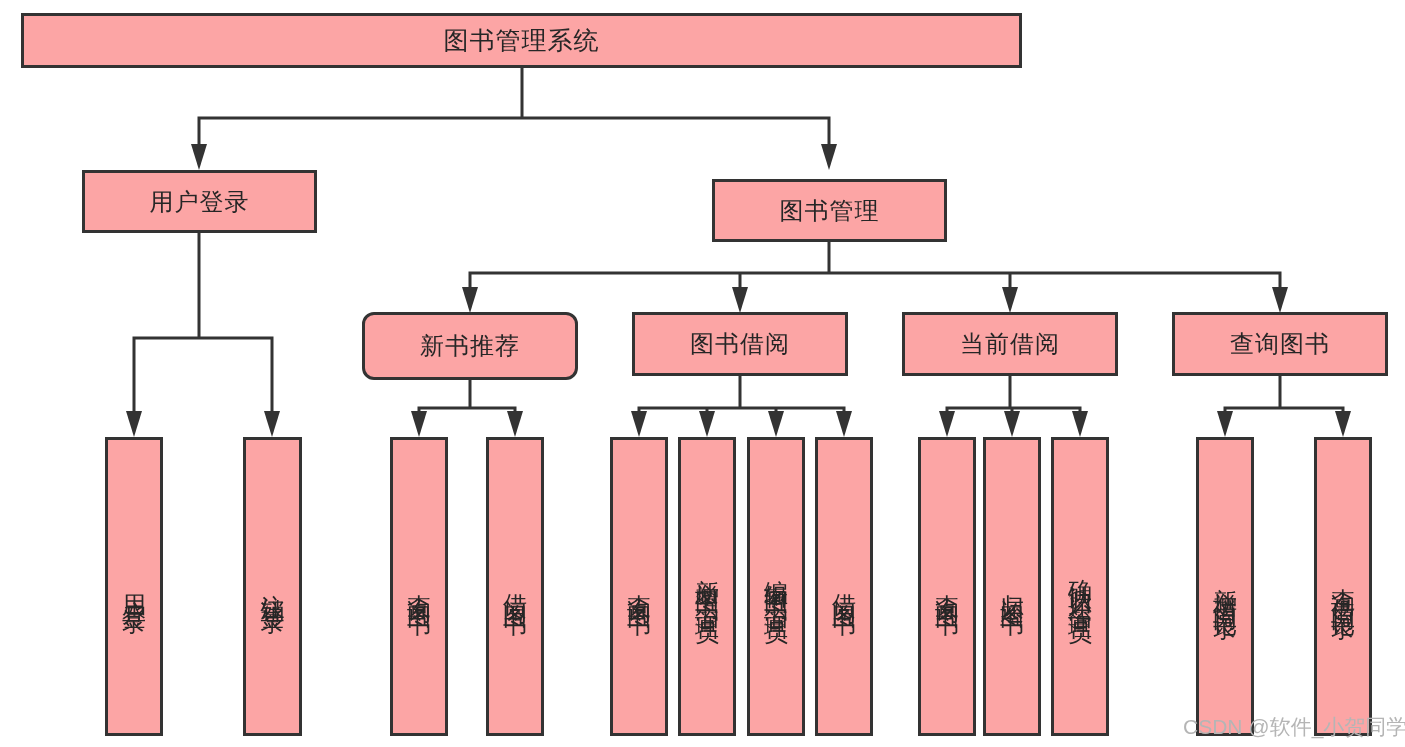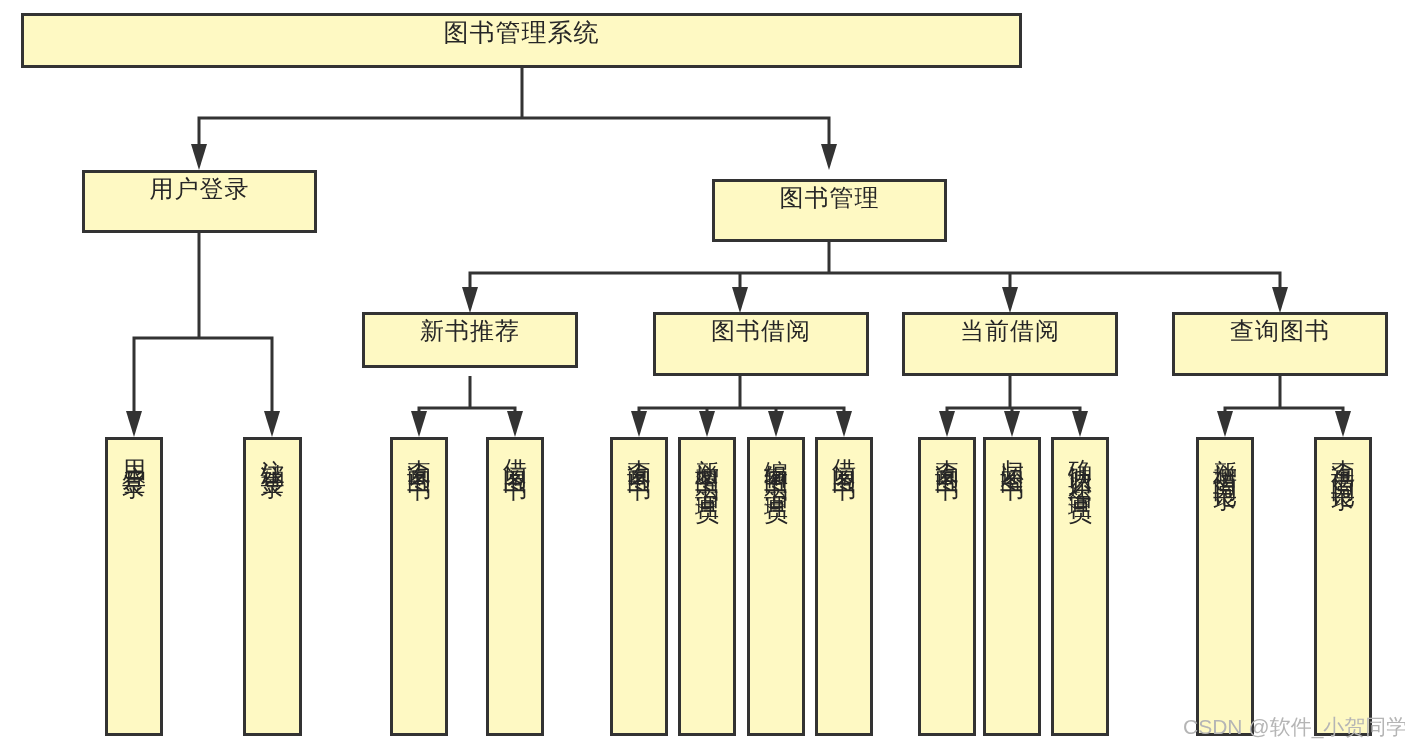--- a/index.html
+++ b/index.html
@@ -14,22 +14,23 @@
   #connectors {
     position: absolute;
     left: 0; top: 0;
     width: 1405px; height: 747px;
     pointer-events: none;
   }
   .node {
     position: absolute;
     box-sizing: border-box;
     border: 3px solid #333333;
-    background: #fef9c3;
+    background: #fca5a5;
     display: flex;
+    align-items: center;
     justify-content: center;
     color: #262626;
   }
   .h-node { font-size: 24px; letter-spacing: 1px; }
   .root-node { font-size: 25px; letter-spacing: 1px; }
   .v-node span.vtext {
     writing-mode: vertical-rl;
     text-orientation: mixed;
     font-size: 24px;
     letter-spacing: 6px;
@@ -95,24 +96,24 @@
     <span>图书管理系统</span>
   </div>
 
   <div class="node h-node" style="left:82px; top:170px; width:235px; height:63px;">
     <span>用户登录</span>
   </div>
   <div class="node h-node" style="left:712px; top:179px; width:235px; height:63px;">
     <span>图书管理</span>
   </div>
 
-  <div class="node h-node" style="left:362px; top:312px; width:216px; height:56px;">
+  <div class="node h-node" style="left:362px; top:312px; width:216px; height:68px;border-radius:12px;">
     <span>新书推荐</span>
   </div>
-  <div class="node h-node" style="left:632px; top:312px; width:216px; height:64px;margin-left:21px;">
+  <div class="node h-node" style="left:632px; top:312px; width:216px; height:64px;">
     <span>图书借阅</span>
   </div>
   <div class="node h-node" style="left:902px; top:312px; width:216px; height:64px;">
     <span>当前借阅</span>
   </div>
   <div class="node h-node" style="left:1172px; top:312px; width:216px; height:64px;">
     <span>查询图书</span>
   </div>
 
   <div class="node v-node" style="left:105px; top:437px; width:58px; height:299px;">

